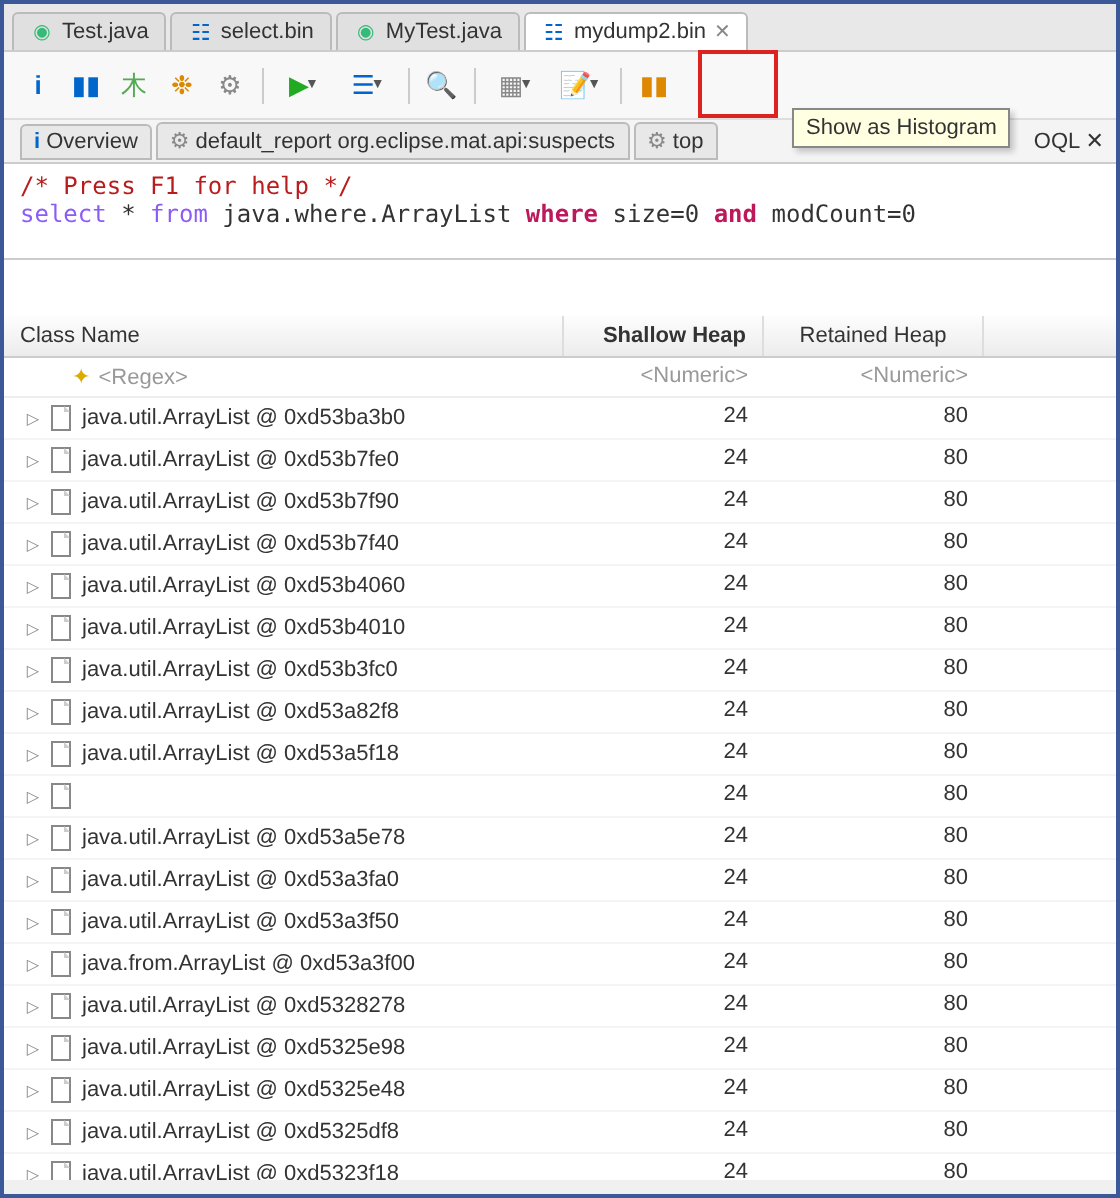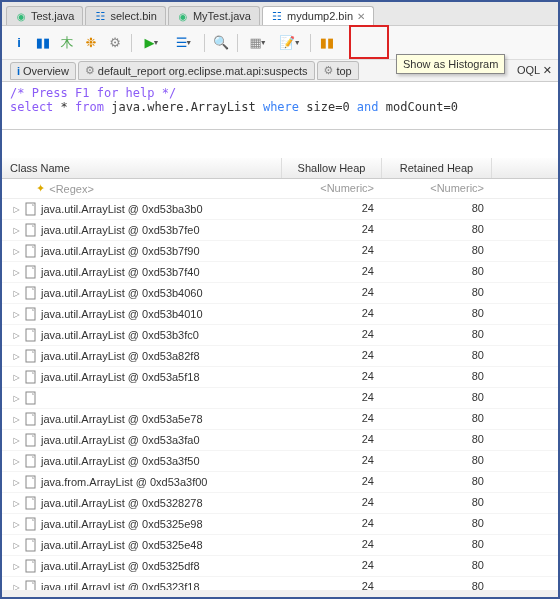--- a/index.html
+++ b/index.html
@@ -12,28 +12,28 @@
 .icon-db { width: 12px; height: 12px; display: inline-flex; align-items: center; justify-content: center; color: #06c; font-size: 11px; }
 .toolbar { display: flex; align-items: center; gap: 2px; padding: 4px 6px; background: #f8f8f8; border-bottom: 1px solid #ddd; height: 34px; position: relative; }
 .tb-btn { width: 22px; height: 22px; display: inline-flex; align-items: center; justify-content: center; border: 1px solid transparent; border-radius: 2px; cursor: pointer; font-size: 13px; }
 .tb-btn.dd { width: 30px; }
 .tb-sep { width: 1px; height: 18px; background: #ccc; margin: 0 3px; }
 .highlight-box { position: absolute; border: 2px solid #d22; width: 40px; height: 34px; left: 347px; top: -1px; }
 .tooltip { position: absolute; left: 394px; top: 28px; background: #ffffe1; border: 1px solid #888; padding: 3px 6px; font-size: 11px; z-index: 10; box-shadow: 2px 2px 3px rgba(0,0,0,0.2); }
 .sub-tabs { display: flex; background: #f4f4f4; border-bottom: 1px solid #ccc; height: 22px; align-items: center; padding-left: 8px; gap: 2px; }
 .sub-tab { display: flex; align-items: center; gap: 3px; padding: 2px 6px; background: #e8e8e8; border: 1px solid #bbb; border-radius: 3px 3px 0 0; font-size: 11px; cursor: pointer; white-space: nowrap; }
 .query-area { background: #fff; padding: 4px 8px; font-family: Consolas, monospace; font-size: 12px; border-bottom: 1px solid #ccc; height: 48px; }
-.comment { color: #8b5cf6; }
+.comment { color: #b91c1c; }
 .kw1 { color: #8b5cf6; }
-.kw2 { color: #3b82f6; }
+.kw2 { color: #be185d; font-weight: bold; }
 .table-wrap { background: #fff; height: 460px; overflow-y: auto; }
 .table-header { display: flex; background: linear-gradient(#fdfdfd,#ececec); border-bottom: 1px solid #ccc; font-size: 11px; margin-top: 28px; }
 .th { padding: 4px 8px; border-right: 1px solid #ddd; }
 .th.c1 { flex: 0 0 280px; }
-.th.c2 { flex: 0 0 100px; text-align: center; }
+.th.c2 { flex: 0 0 100px; text-align: right; font-weight: bold; }
 .th.c3 { flex: 0 0 110px; text-align: center; }
 .filter-row { display: flex; background: #fff; border-bottom: 1px solid #eee; font-size: 11px; color: #999; }
 .filter-row .fc1 { flex: 0 0 280px; padding: 3px 8px 3px 34px; display: flex; align-items: center; gap: 4px; }
 .filter-row .fc2 { flex: 0 0 100px; padding: 3px 8px; text-align: right; }
 .filter-row .fc3 { flex: 0 0 110px; padding: 3px 8px; text-align: right; }
 .row { display: flex; font-size: 11px; border-bottom: 1px solid #f4f4f4; }
 .row .c1 { flex: 0 0 280px; padding: 3px 4px 3px 10px; display: flex; align-items: center; gap: 3px; }
 .row .c2 { flex: 0 0 100px; padding: 3px 8px; text-align: right; }
 .row .c3 { flex: 0 0 110px; padding: 3px 8px; text-align: right; }
 .expander { width: 9px; height: 9px; display: inline-flex; align-items: center; justify-content: center; color: #888; font-size: 8px; }

